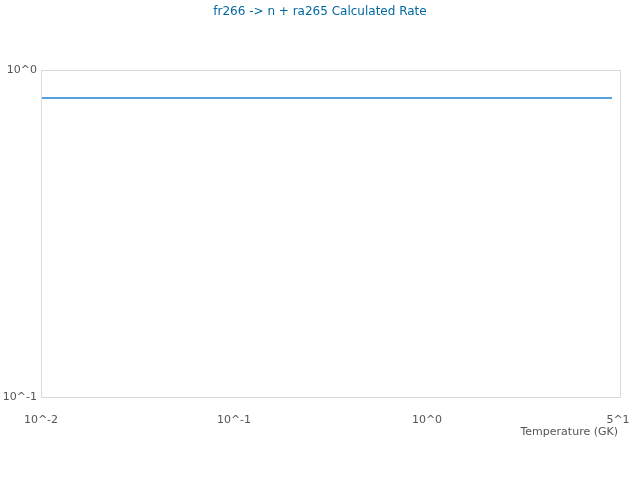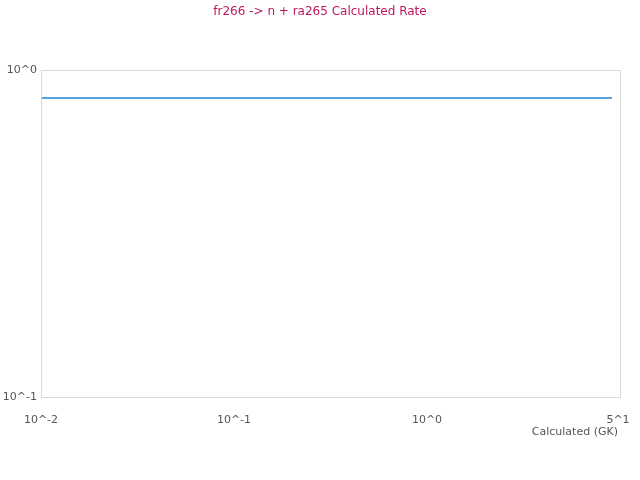--- a/index.html
+++ b/index.html
@@ -16,21 +16,21 @@
     overflow: hidden;
   }
   .chart-title {
     position: absolute;
     top: 4px;
     left: 0;
     width: 640px;
     text-align: center;
     font-size: 12px;
     line-height: 14px;
-    color: #be185d;
+    color: #0369a1;
   }
   .plot-area {
     position: absolute;
     left: 41px;
     top: 70px;
     width: 580px;
     height: 328px;
     box-sizing: border-box;
     border: 1px solid #d9d9d9;
     background: #ffffff;
@@ -90,15 +90,15 @@
   </div>
 
   <div class="y-tick t0">10^0</div>
   <div class="y-tick t1">10^-1</div>
 
   <div class="x-tick t0">10^-2</div>
   <div class="x-tick t1">10^-1</div>
   <div class="x-tick t2">10^0</div>
   <div class="x-tick t3">5^1</div>
 
-  <div class="x-axis-title">Calculated (GK)</div>
+  <div class="x-axis-title">Temperature (GK)</div>
 
 </div>
 
 </body></html>

